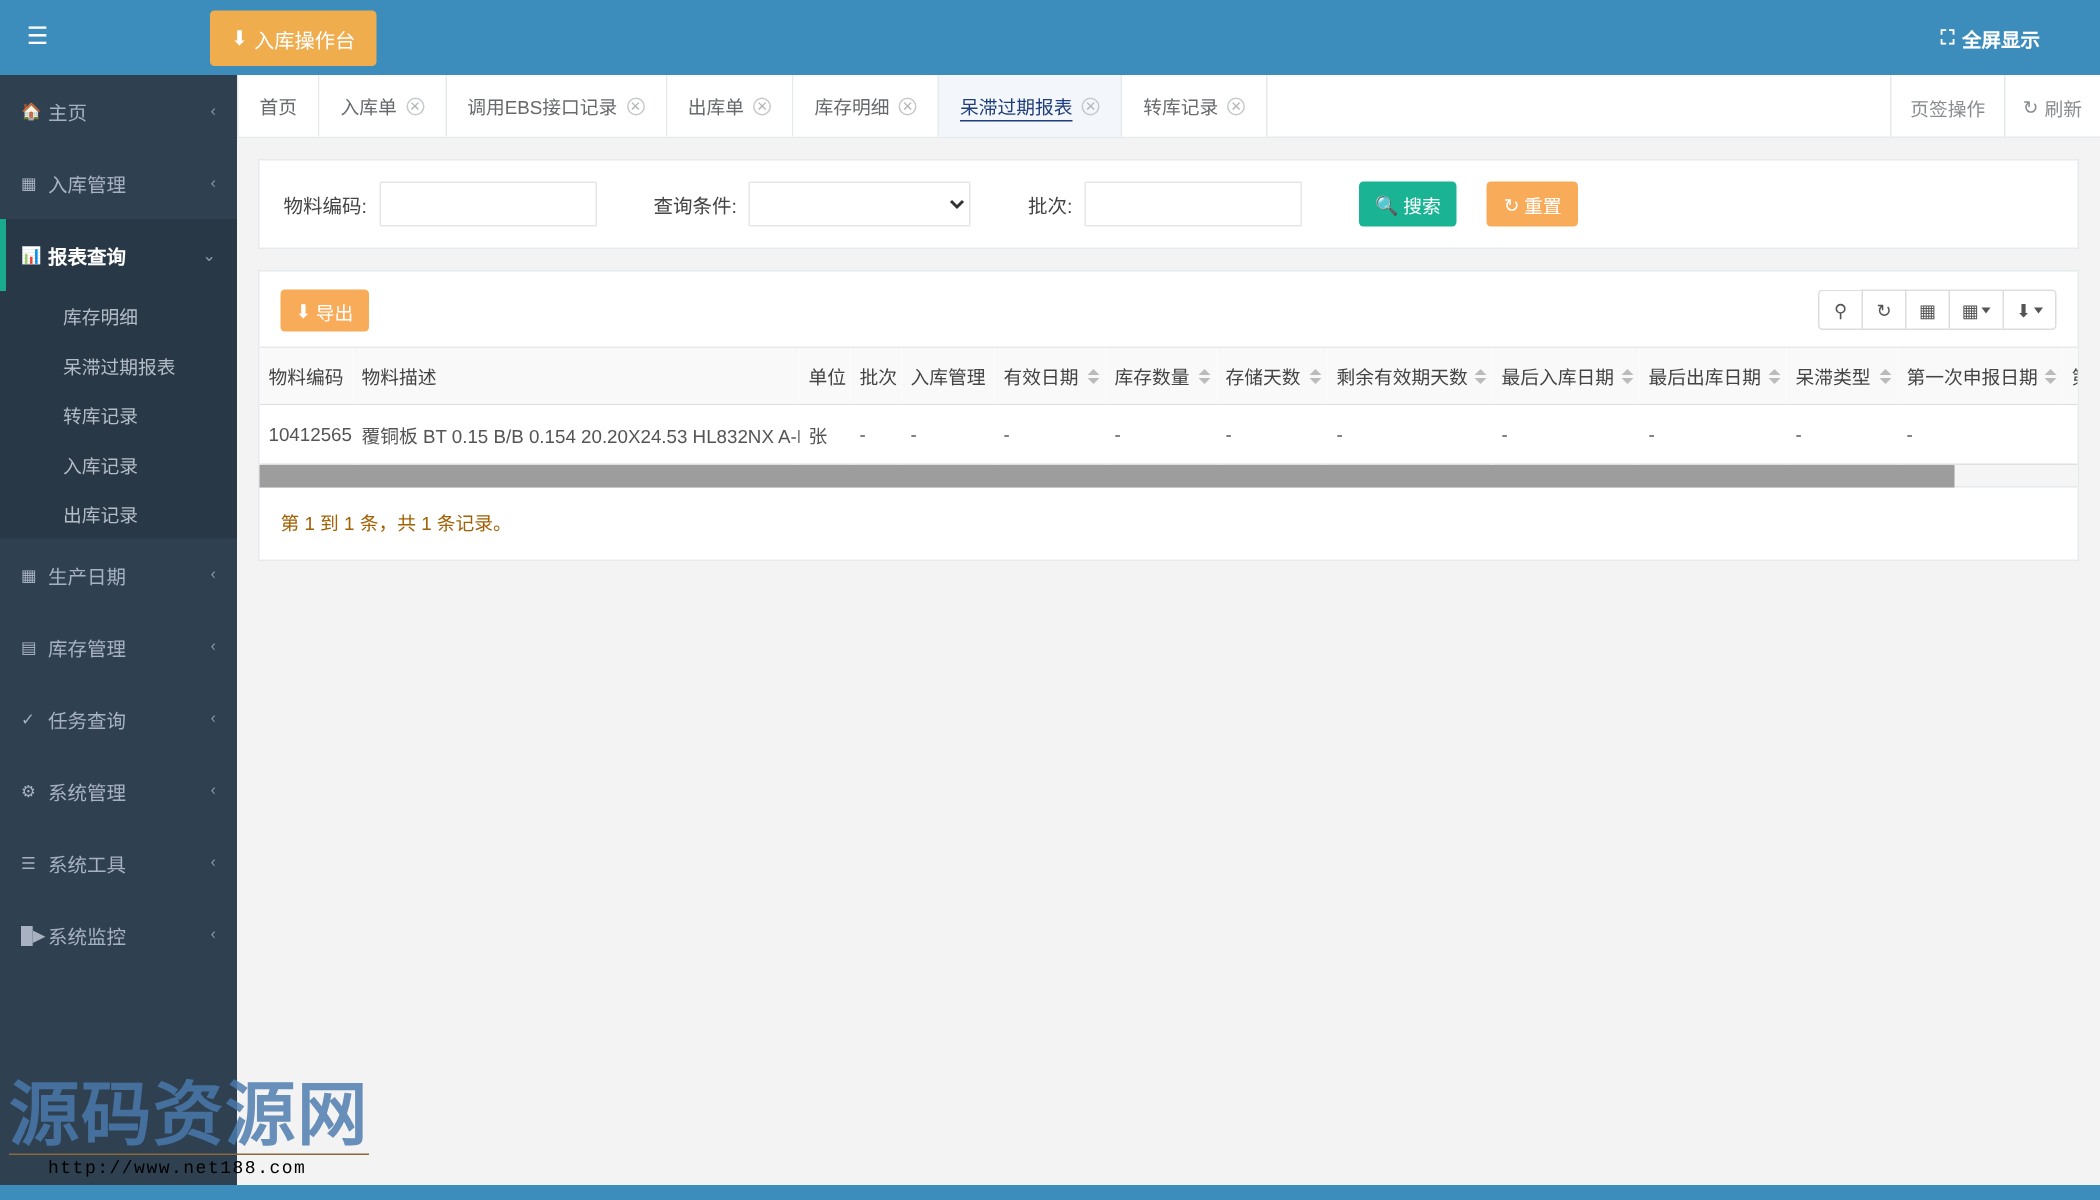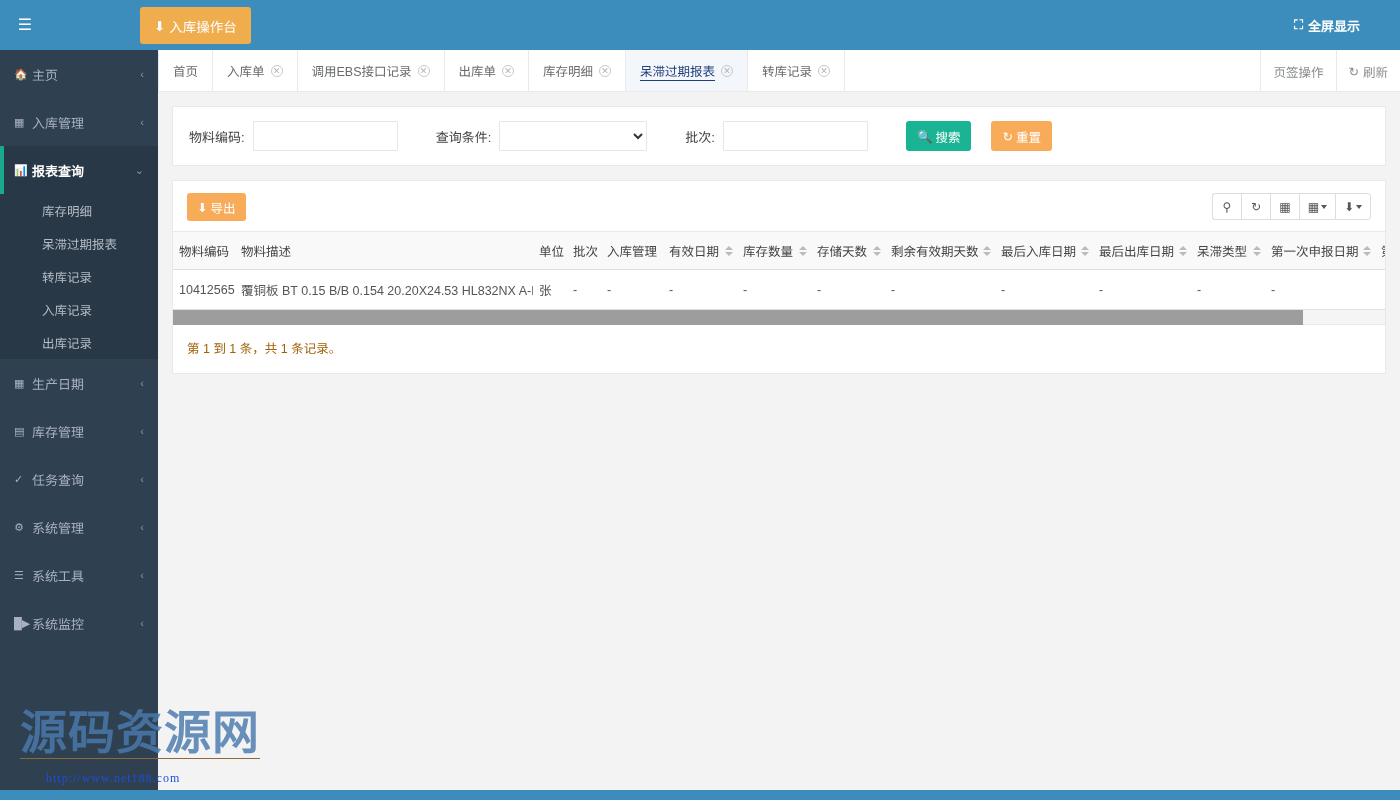--- a/index.html
+++ b/index.html
@@ -266,40 +266,39 @@
     padding: 13px 14px 16px 14px;
     font-size: 12.5px;
     color: #a16207;
   }
 
   
   .watermark {
     position: absolute; left: 6px; bottom: 14px;
     pointer-events: none;
     z-index: 50;
-    margin-left: 14px;
   }
   .wm-text {
     font-size: 47px;
     font-weight: bold;
     color: #4a7aad;
     opacity: .82;
     letter-spacing: 1px;
     line-height: 1;
     font-family: "DejaVu Sans", "Liberation Sans", sans-serif;
   }
   .wm-url {
     margin-top: 2px;
     padding-left: 26px;
     font-size: 12px;
-    color: #1d4ed8;
-    font-family: Liberation Serif, serif;
+    color: #000000;
+    font-family: Liberation Mono, monospace;
     letter-spacing: 1px;
     border-top: 1px solid #8a6a3a;
-    padding-top: 12px;
+    padding-top: 2px;
   }
   .footer-strip {
     position: absolute; left: 0; bottom: 0;
     width: 1400px; height: 10px;
     background: #3c8dbc;
   }
 </style>
 </head>
 <body>
 

